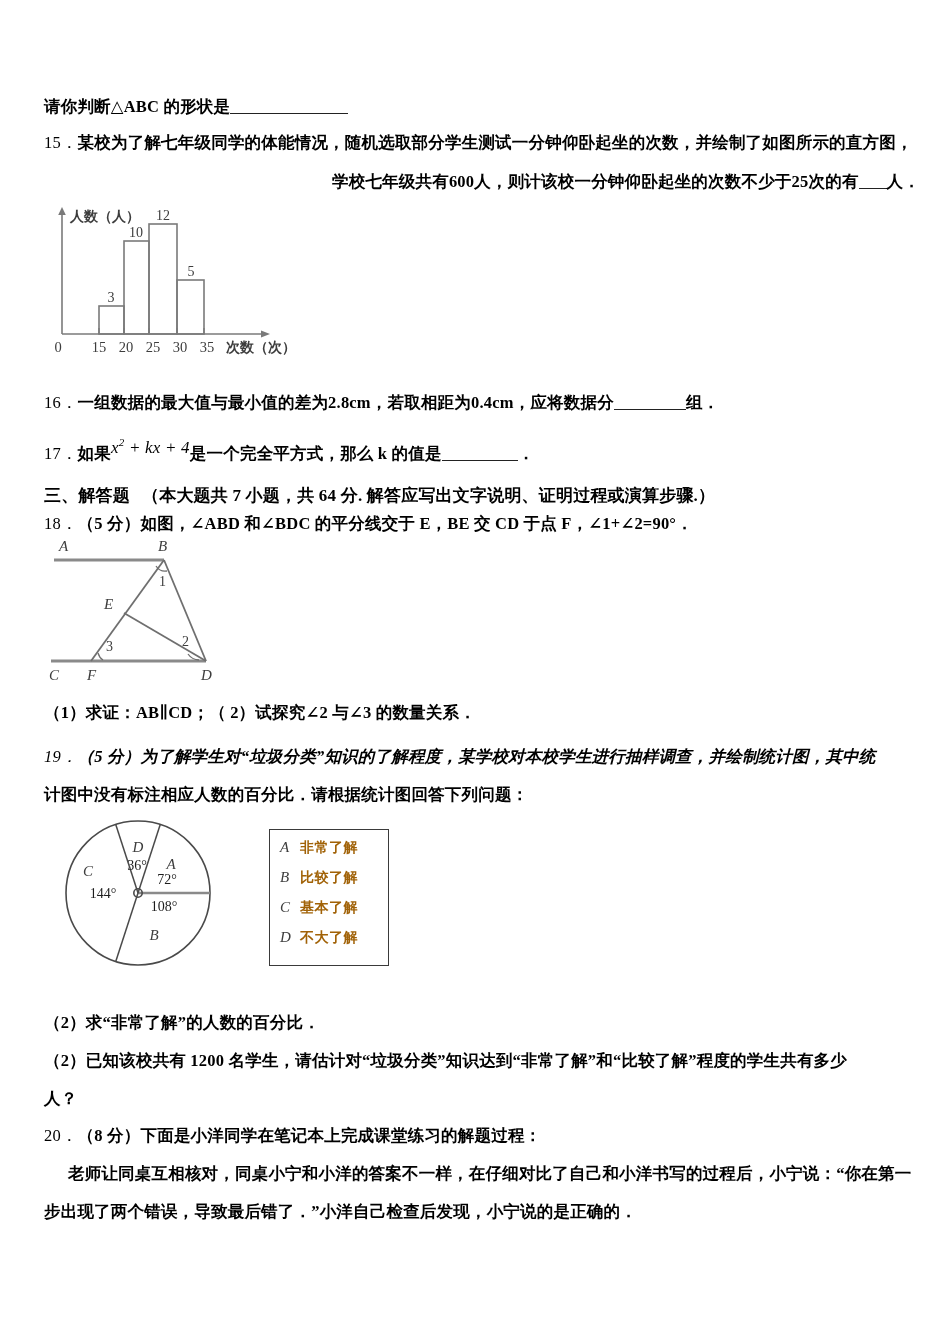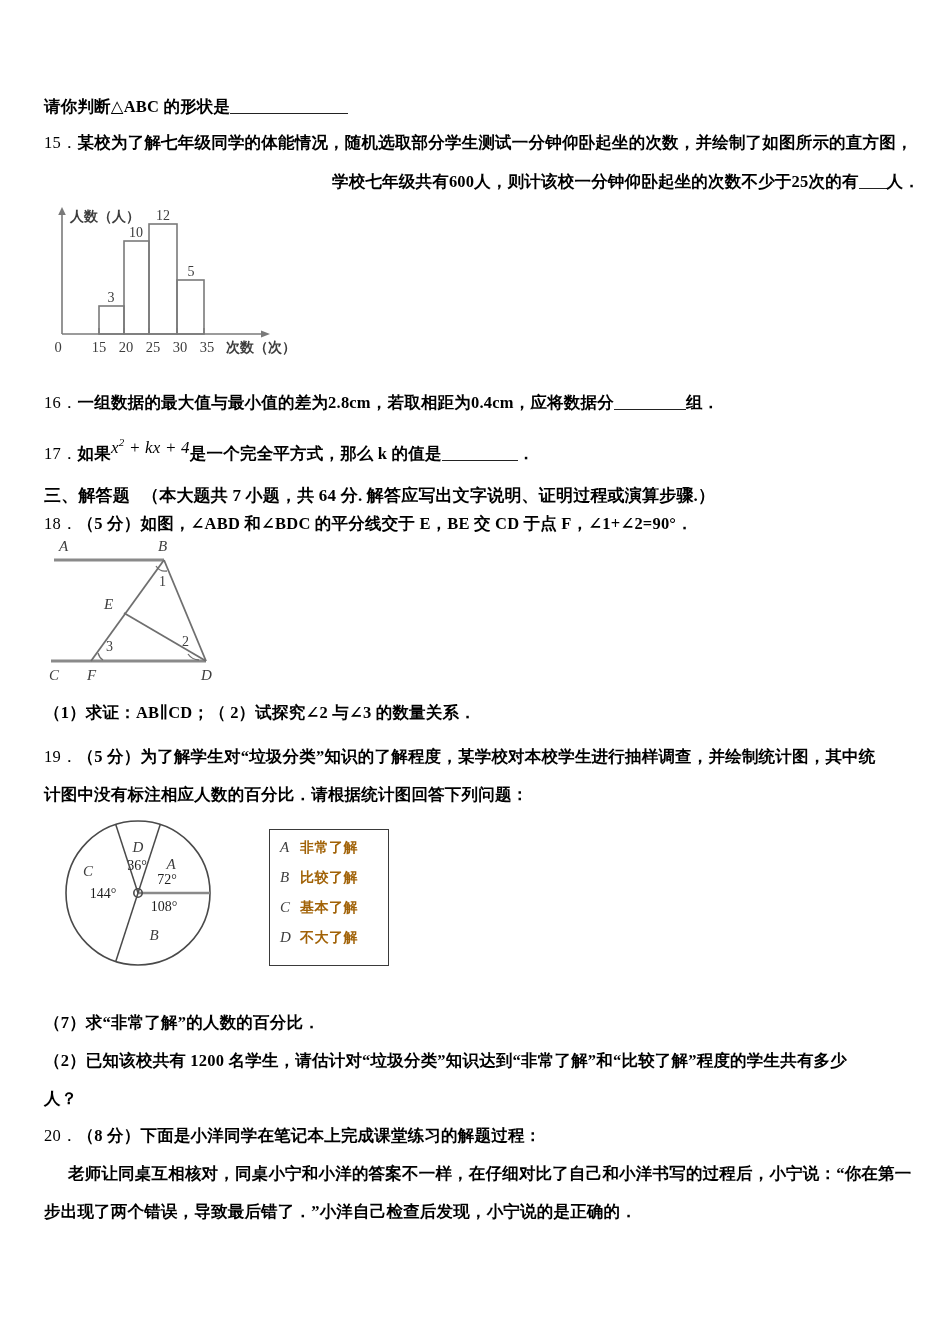--- a/index.html
+++ b/index.html
@@ -188,21 +188,21 @@
       <text id="g-1" x="113" y="53" font-family="Liberation Serif, serif" font-size="14" fill="#3d3d3d">1</text>
       <text id="g-2" x="136" y="113" font-family="Liberation Serif, serif" font-size="14" fill="#3d3d3d">2</text>
       <text id="g-3" x="60" y="118" font-family="Liberation Serif, serif" font-size="14" fill="#3d3d3d">3</text>
     </svg>
   </div>
 
   <div class="line" style="top:702px;">
     <span>（1）求证：AB∥CD；（ 2）试探究∠2 与∠3 的数量关系．</span>
   </div>
 
-  <div class="line" style="top:746px;">
+  <div class="line" style="top:746px;font-style:italic;">
     <span class="num">19．</span><span>（5 分）</span><span>为了解学生对“垃圾分类”知识的了解程度，某学校对本校学生进行抽样调查，并绘制统计图，其中统</span>
   </div>
   <div class="line" style="top:784px;">
     <span>计图中没有标注相应人数的百分比．请根据统计图回答下列问题：</span>
   </div>
 
   <div class="fig" style="left:58px; top:806px;">
     <svg width="200" height="172" viewBox="0 0 200 172">
 
       <circle cx="80" cy="87" r="72" fill="none" stroke="#4a4a4a" stroke-width="1.6"></circle>
@@ -242,21 +242,21 @@
       <span class="legend-key">C</span>
       <span class="legend-label">基本了解</span>
     </div>
     <div class="legend-row">
       <span class="legend-key">D</span>
       <span class="legend-label">不大了解</span>
     </div>
   </div>
 
   <div class="line" style="top:1012px;">
-    <span>（7）求“非常了解”的人数的百分比．</span>
+    <span>（2）求“非常了解”的人数的百分比．</span>
   </div>
   <div class="line" style="top:1050px;">
     <span>（2）已知该校共有 1200 名学生，请估计对“垃圾分类”知识达到“非常了解”和“比较了解”程度的学生共有多少</span>
   </div>
   <div class="line" style="top:1088px;">
     <span>人？</span>
   </div>
 
   <div class="line" style="top:1125px;">
     <span class="num">20．</span><span>（8 分）</span><span>下面是小洋同学在笔记本上完成课堂练习的解题过程：</span>

